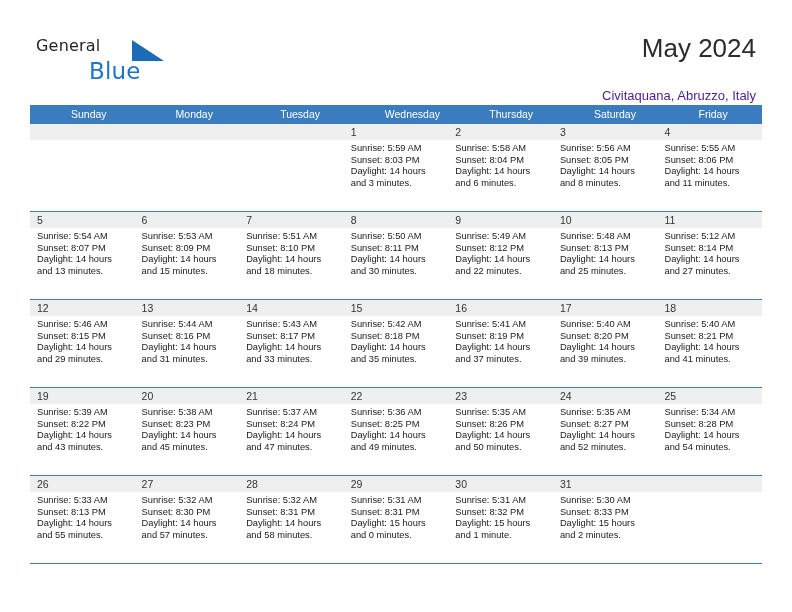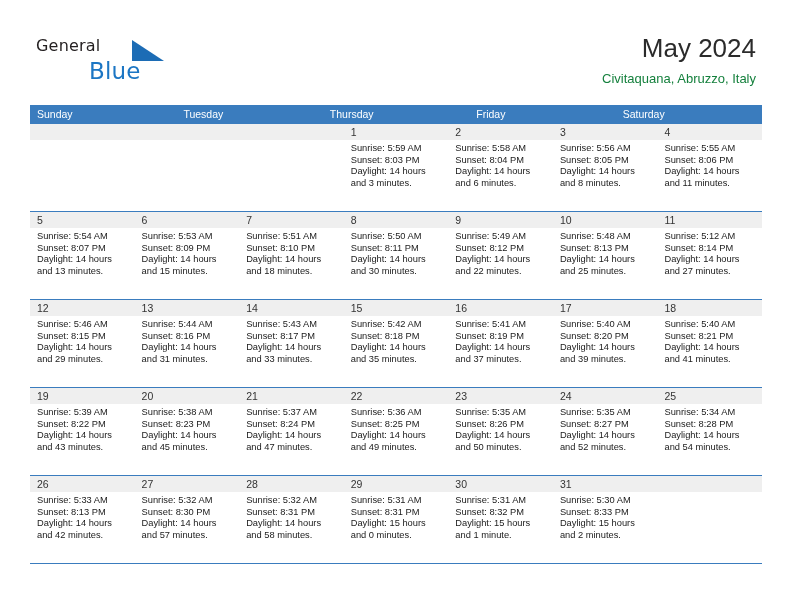--- a/index.html
+++ b/index.html
@@ -75,24 +75,24 @@
   }
   .cal-title {
     font-size: 26px;
     font-weight: 400;
     color: #2b2b2b;
     line-height: 32px;
     font-family: "Liberation Sans", sans-serif;
     white-space: nowrap;
   }
   .cal-location {
-    margin-top: 7px;
+    margin-top: 24px;
     font-size: 13px;
     font-weight: 400;
-    color: #15803d;
+    color: #4c1d95;
     line-height: 16px;
     white-space: nowrap;
   }
 
   
   .calendar {
     position: absolute;
     left: 30px;
     top: 105px;
     width: 732px;
@@ -104,20 +104,21 @@
   }
   .dow-cell {
     flex: 1 1 0;
     color: #ffffff;
     font-size: 10.5px;
     line-height: 19px;
     padding-left: 7px;
     box-sizing: border-box;
     white-space: nowrap;
     overflow: hidden;
+    margin-left: 34px;
   }
 
   .week-row {
     display: flex;
     border-bottom: 1.5px solid #3a7cbe;
     height: 88px;
     box-sizing: border-box;
   }
   .day-cell {
     flex: 1 1 0;
@@ -166,24 +167,26 @@
       <div class="cal-title">May 2024</div>
       <div class="cal-location">Civitaquana, Abruzzo, Italy</div>
     </div>
 
   </div>
 
   <div class="calendar">
 
     <div class="dow-row">
       <div class="dow-cell">Sunday</div>
+      <div class="dow-cell">Monday</div>
       <div class="dow-cell">Tuesday</div>
+      <div class="dow-cell">Wednesday</div>
       <div class="dow-cell">Thursday</div>
+      <div class="dow-cell">Saturday</div>
       <div class="dow-cell">Friday</div>
-      <div class="dow-cell">Saturday</div>
     </div>
 
     <div id="weeks-container">
         <div class="week-row">
           <div class="day-cell empty">
             <div class="day-num-band"></div>
           </div>
           <div class="day-cell empty">
             <div class="day-num-band"></div>
           </div>
@@ -422,21 +425,21 @@
             </div>
           </div>
         </div>
         <div class="week-row">
           <div class="day-cell">
             <div class="day-num-band">26</div>
             <div class="day-body">
               <div>Sunrise: 5:33 AM</div>
               <div>Sunset: 8:13 PM</div>
               <div>Daylight: 14 hours</div>
-              <div>and 42 minutes.</div>
+              <div>and 55 minutes.</div>
             </div>
           </div>
           <div class="day-cell">
             <div class="day-num-band">27</div>
             <div class="day-body">
               <div>Sunrise: 5:32 AM</div>
               <div>Sunset: 8:30 PM</div>
               <div>Daylight: 14 hours</div>
               <div>and 57 minutes.</div>
             </div>

